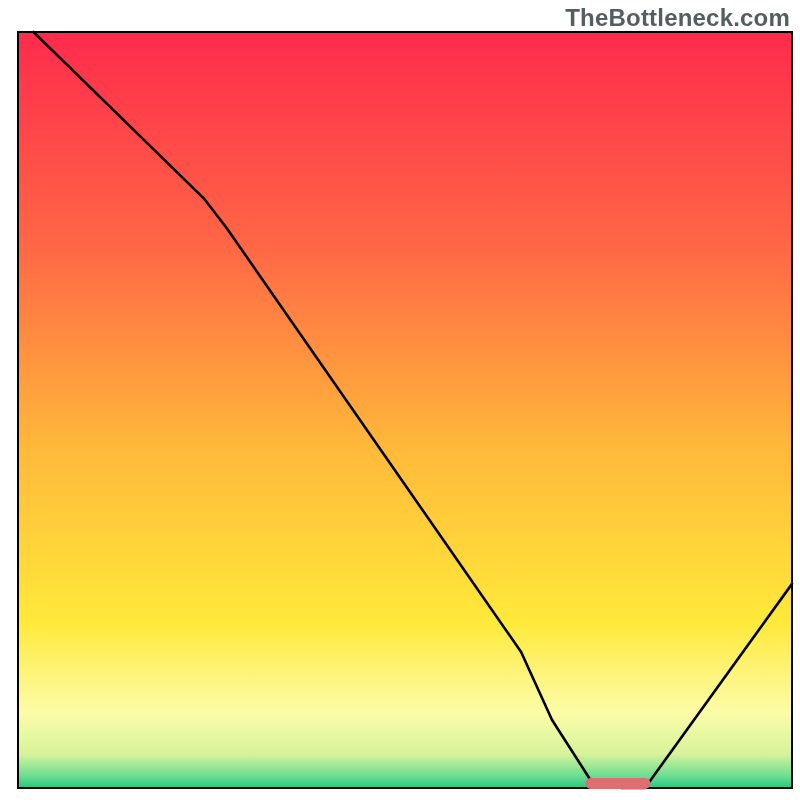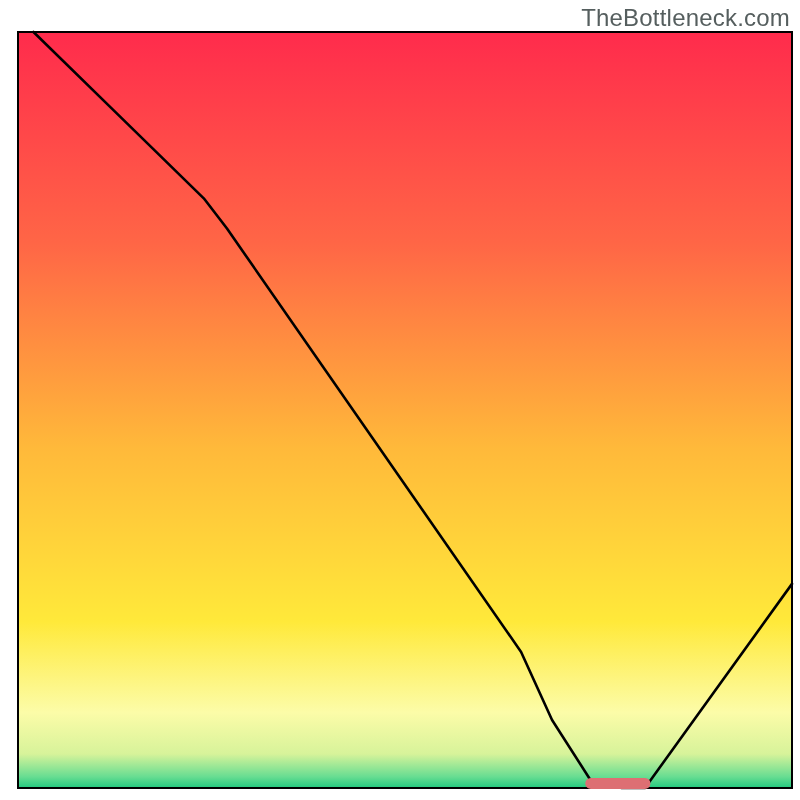--- a/index.html
+++ b/index.html
@@ -14,21 +14,21 @@
   .chart-container {
     position: relative;
     width: 800px;
     height: 800px;
   }
   .watermark {
     position: absolute;
     top: 4px;
     right: 10px;
     font-size: 24px;
-    font-weight: 400;
+    font-weight: 700;
     color: #555e5e;
     letter-spacing: 0.2px;
     user-select: none;
   }
   svg {
     display: block;
   }
 </style>
 </head>
 <body>

